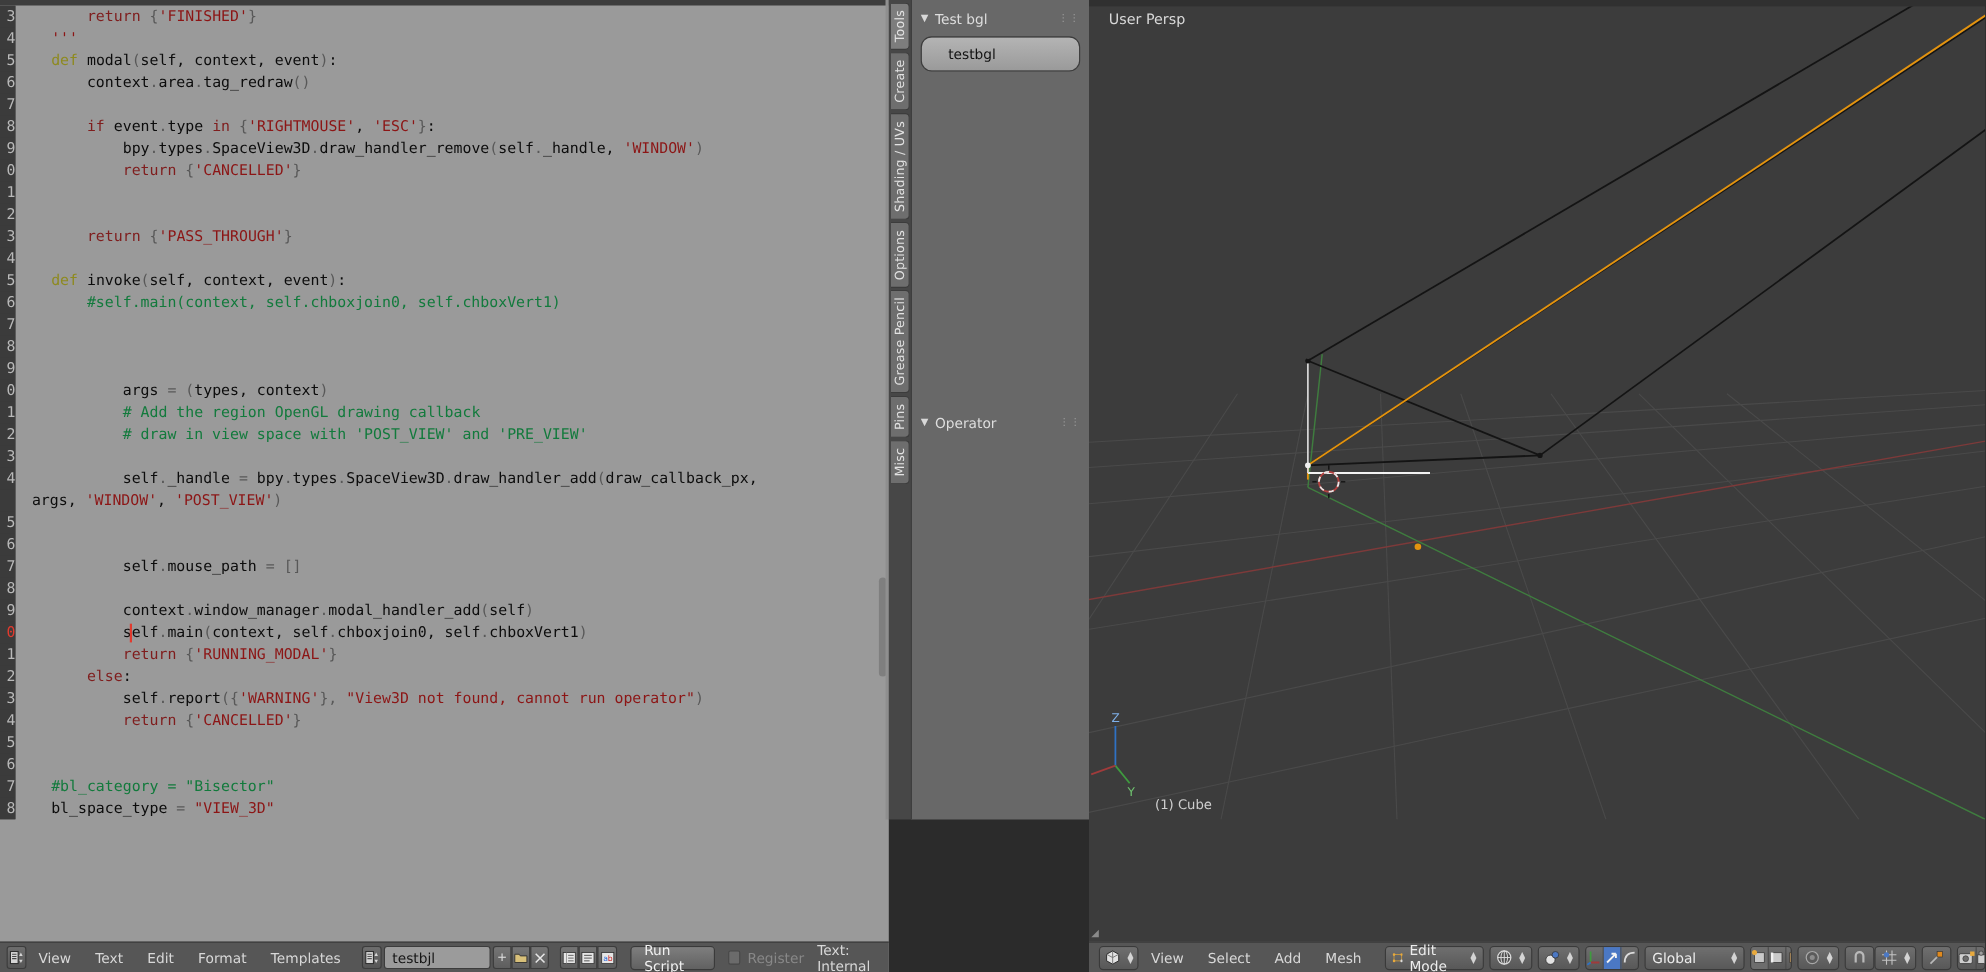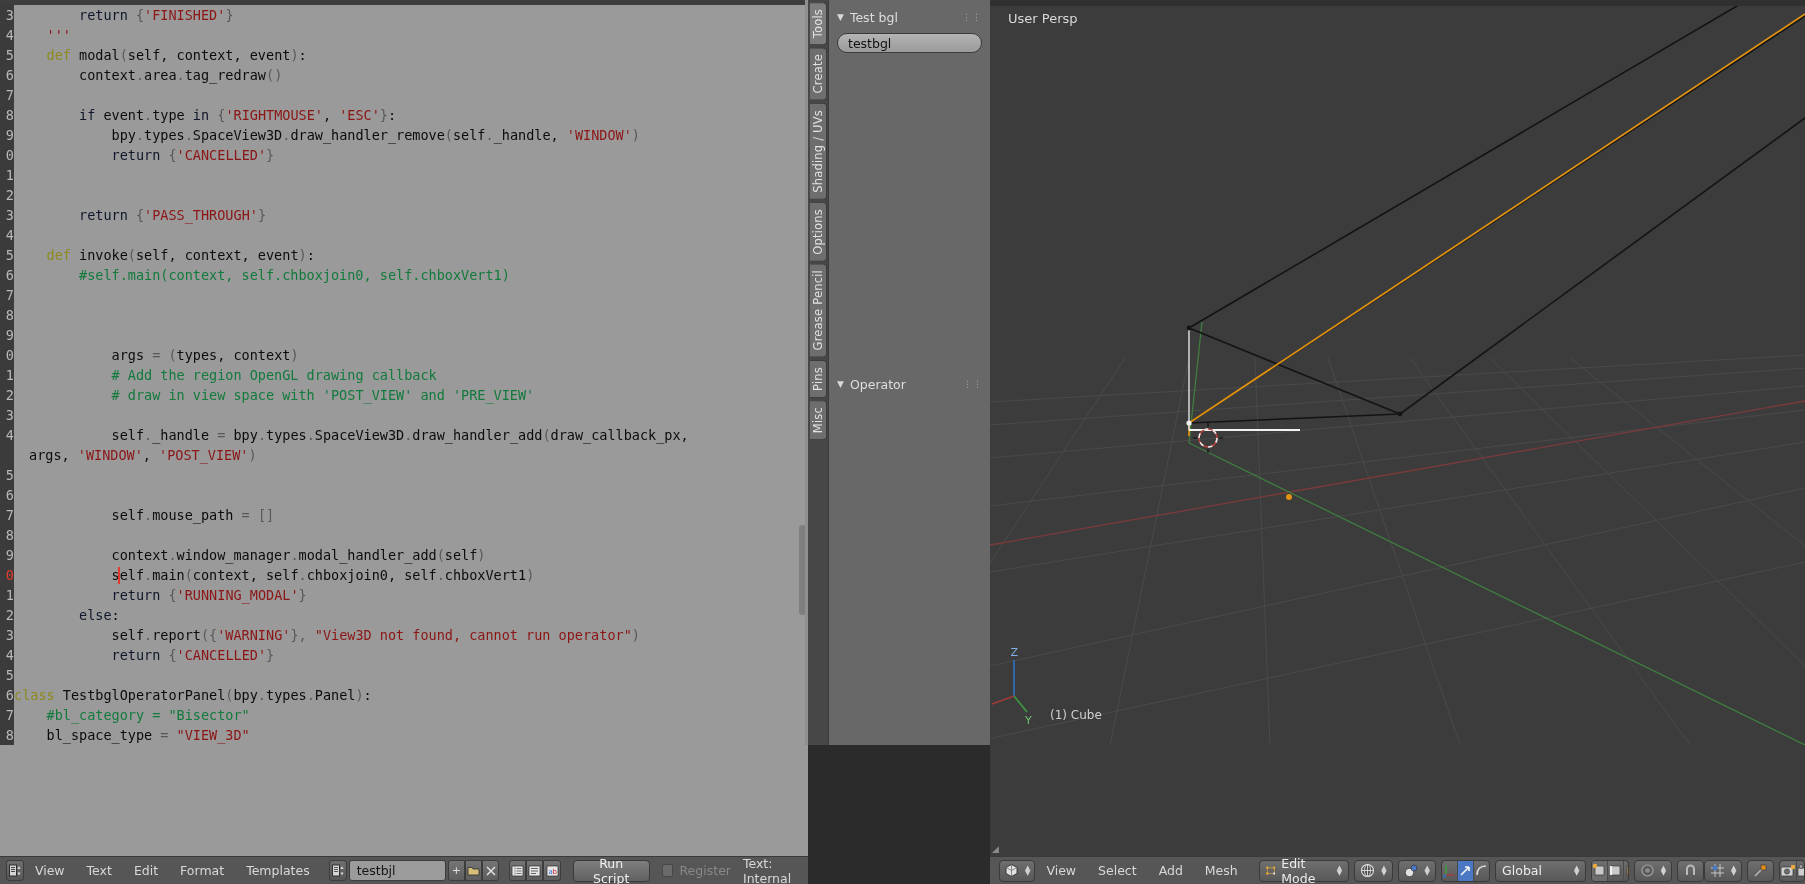--- a/index.html
+++ b/index.html
@@ -17,21 +17,21 @@
     overflow:hidden; }
   #gutter { position:absolute; left:0; top:0; width:14px; height:740px;
     background:#3b3b3b; }
   .codeline { position:relative; height:20px; line-height:20px; white-space:pre;
     font-family:"DejaVu Sans Mono", monospace; font-size:13.5px; }
   .ln { position:absolute; left:0; width:14px; text-align:right; color:#b9b9b9;
     font-family:"DejaVu Sans Mono", monospace; font-size:13.5px;
     background:#3b3b3b; height:20px; }
   .ln.cur { color:#e23a2e; }
   .ctext { position:absolute; left:14px; color:#0c0c0c; }
-  .kw  { color:#0f172a; }
+  .kw  { color:#7f1d1d; }
   .def { color:#8e8a1f; }
   .str { color:#8c1515; }
   .cmt { color:#127a3c; }
   .pun { color:#585858; }
   .cls { color:#8e8a1f; }
   #caret { position:absolute; width:2px; height:17px; background:#e23a2e; }
   #te-vscroll { position:absolute; right:2px; top:525px; width:7px; height:90px;
     background:#7f7f7f; border-radius:4px; }
   #te-right-edge { position:absolute; right:0; top:0; width:3px; height:745px;
     background:#8f8f8f; }
@@ -46,21 +46,21 @@
     border:1px solid #3c3c3c; border-radius:3px; display:flex; align-items:center;
     justify-content:center; margin-left:4px; }
   .field { height:21px; background:#9b9b9b; border:1px solid #3c3c3c;
     border-radius:3px; display:flex; align-items:center; padding:0 7px;
     color:#151515; font-size:12.5px; }
   .sm-btn { width:21px; height:21px; background:linear-gradient(#757575,#5e5e5e);
     border:1px solid #3c3c3c; display:flex; align-items:center;
     justify-content:center; font-size:11px; color:#e0e0e0; }
   .run-btn { height:22px; background:linear-gradient(#7e7e7e,#616161);
     border:1px solid #3a3a3a; border-radius:4px; padding:0 12px;
-    color:#f0f0f0; font-size:12.5px; display:flex; align-items:center;text-align:center; }
+    color:#f0f0f0; font-size:12.5px; display:flex; align-items:center; }
   .chk { width:13px; height:13px; background:#6b6b6b; border:1px solid #474747;
     border-radius:2px; }
   .dim { color:#888; font-size:12.5px; }
   .lbl { color:#d8d8d8; font-size:12.5px; }
 
   
   #tabstrip { position:absolute; left:808px; top:0; width:20px; height:745px;
     background:#474747; }
   .vtab { width:17px; margin:2px 0 0 2px; background:#6e6e6e;
     border:1px solid #3c3c3c; border-right:none; border-radius:4px 0 0 4px;
@@ -68,36 +68,36 @@
     transform:rotate(180deg); text-align:center; padding:6px 1px;
     letter-spacing:0.2px; }
 
   
   #toolpanel { position:absolute; left:828px; top:0; width:162px; height:745px;
     background:#686868; border-left:1px solid #3a3a3a; }
   .panel-head { height:20px; display:flex; align-items:center; gap:6px;
     padding:0 8px; color:#dedede; font-size:12.5px; }
   .tri { font-size:9px; color:#d8d8d8; }
   .grip { margin-left:auto; color:#9e9e9e; font-size:9px; letter-spacing:1px; }
-  .op-field { margin:6px 8px 0 8px; height:20px;
+  .op-field { margin:6px 8px 0 8px; height:32px;
     background:linear-gradient(#b4b4b4,#9a9a9a); border:1px solid #3c3c3c;
-    border-radius:10px; display:flex; align-items:center; padding:0 10px;
+    border-radius:10px; display:flex; align-items:center; padding:0 24px;
     color:#111; font-size:12.5px; }
   #operator-head { position:absolute; left:0; top:374px; width:162px; }
 
   
   #viewport { position:absolute; left:990px; top:0; width:815px; height:884px;
     background:#3c3c3c; overflow:hidden; }
   #vp-canvas { position:absolute; left:0; top:6px; width:815px; height:739px;
     background:#3c3c3c; }
   #vp-top-bar { position:absolute; left:0; top:0; width:815px; height:6px;
     background:#303030; }
   #persp-label { position:absolute; left:18px; top:11px; color:#d9d9d9;
     font-size:13px; }
-  #obj-label { position:absolute; left:60px; bottom:162px; color:#cfcfcf;
+  #obj-label { position:absolute; left:60px; bottom:146px; color:#cfcfcf;
     font-size:12px; }
   #vp-footer { position:absolute; left:0; bottom:0; width:815px; height:28px;
     background:#565656; border-top:1px solid #3a3a3a;
     display:flex; align-items:center; padding-left:4px; }
   .vgrp { display:flex; align-items:center; height:22px;
     background:linear-gradient(#6f6f6f,#585858); border:1px solid #3a3a3a;
     border-radius:4px; margin-left:5px; overflow:hidden; }
   .vbtn { width:24px; height:20px; display:flex; align-items:center;
     justify-content:center; border-right:1px solid #4a4a4a; }
   .vbtn:last-child { border-right:none; }
@@ -151,21 +151,21 @@
           <div class="codeline"><span class="ln">6</span><span class="ctext"></span></div>
           <div class="codeline"><span class="ln">7</span><span class="ctext"><span>            self</span><span class="pun">.</span><span>mouse_path </span><span class="pun">=</span><span> </span><span class="pun">[]</span></span></div>
           <div class="codeline"><span class="ln">8</span><span class="ctext"></span></div>
           <div class="codeline"><span class="ln">9</span><span class="ctext"><span>            context</span><span class="pun">.</span><span>window_manager</span><span class="pun">.</span><span>modal_handler_add</span><span class="pun">(</span><span>self</span><span class="pun">)</span></span></div>
           <div class="codeline"><span class="ln cur">0</span><span class="ctext"><span>            self</span><span class="pun">.</span><span>main</span><span class="pun">(</span><span>context, self</span><span class="pun">.</span><span>chboxjoin0, self</span><span class="pun">.</span><span>chboxVert1</span><span class="pun">)</span></span><span id="caret" style="left: 118px; top: 2px;"></span></div>
           <div class="codeline"><span class="ln">1</span><span class="ctext"><span>            </span><span class="kw">return</span><span> </span><span class="pun">{</span><span class="str">'RUNNING_MODAL'</span><span class="pun">}</span></span></div>
           <div class="codeline"><span class="ln">2</span><span class="ctext"><span>        </span><span class="kw">else</span><span>:</span></span></div>
           <div class="codeline"><span class="ln">3</span><span class="ctext"><span>            self</span><span class="pun">.</span><span>report</span><span class="pun">({</span><span class="str">'WARNING'</span><span class="pun">}, </span><span class="str">"View3D not found, cannot run operator"</span><span class="pun">)</span></span></div>
           <div class="codeline"><span class="ln">4</span><span class="ctext"><span>            </span><span class="kw">return</span><span> </span><span class="pun">{</span><span class="str">'CANCELLED'</span><span class="pun">}</span></span></div>
           <div class="codeline"><span class="ln">5</span><span class="ctext"></span></div>
-          <div class="codeline"><span class="ln">6</span><span class="ctext"><span class="cls">class</span><span> TestbglOperatorPanel</span><span class="pun">(</span><span>bpy</span><span class="pun">.</span><span>types</span><span class="pun">.</span><span>Panel</span><span class="pun">)</span><span>:</span></span></div>
+          <div class="codeline"><span class="ln">6</span></div>
           <div class="codeline"><span class="ln">7</span><span class="ctext"><span>    </span><span class="cmt">#bl_category = "Bisector"</span></span></div>
           <div class="codeline"><span class="ln">8</span><span class="ctext"><span>    bl_space_type </span><span class="pun">=</span><span> </span><span class="str">"VIEW_3D"</span></span></div>
         </div>
     </div>
 
     <div id="te-vscroll"></div>
     <div id="te-right-edge"></div>
 
     <div id="te-footer">
       <div class="spin-icon">

